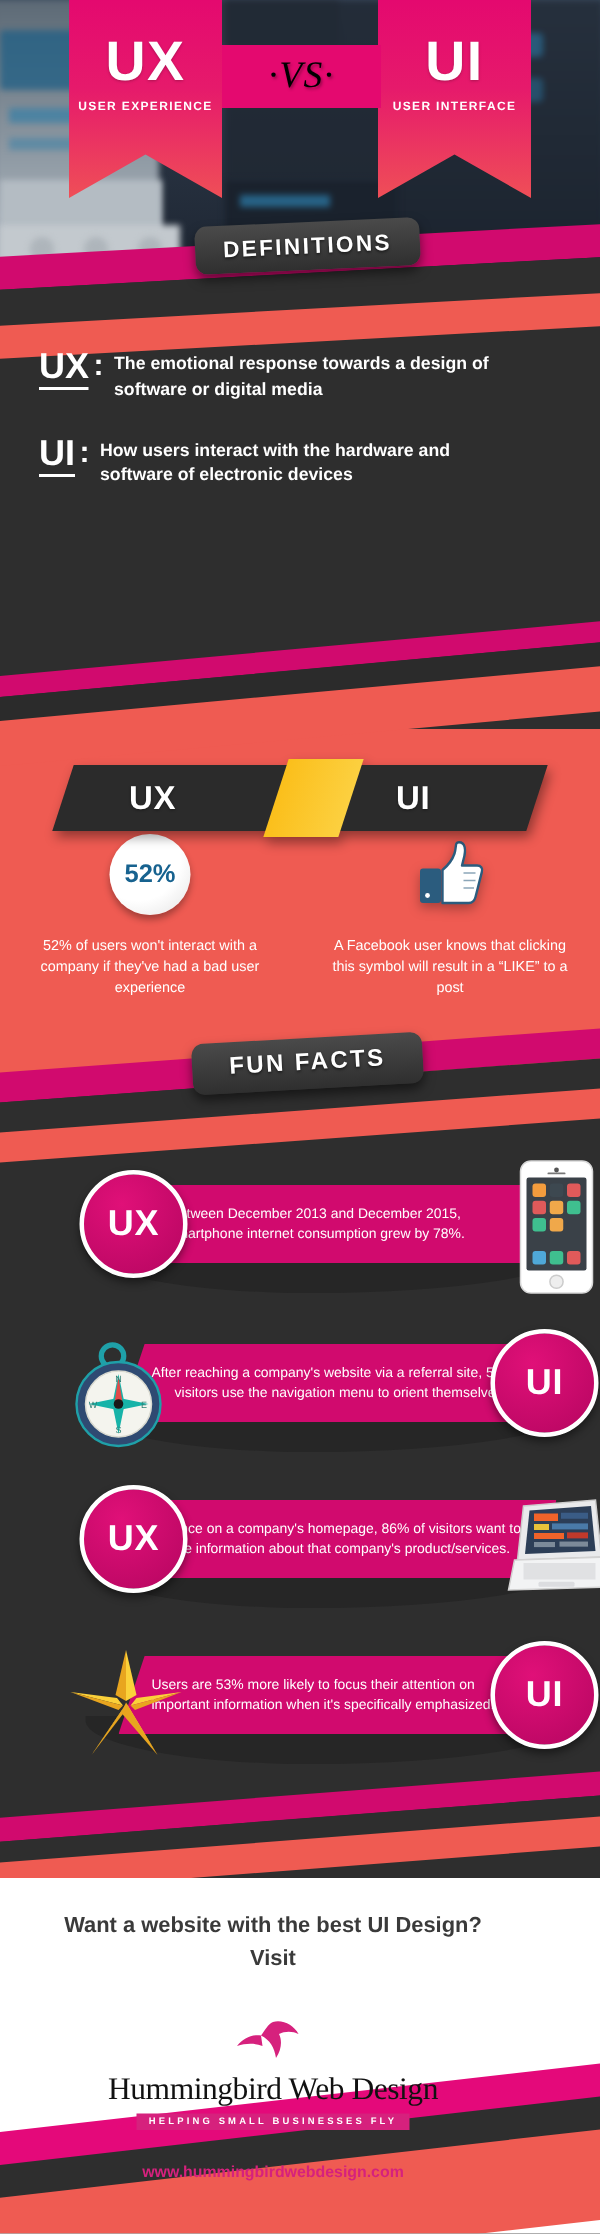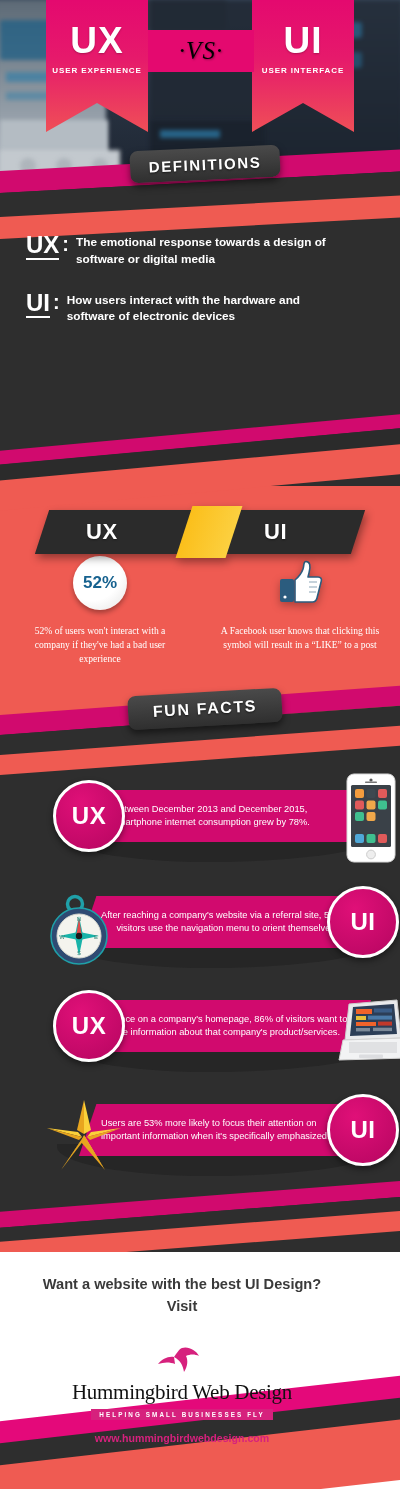--- a/index.html
+++ b/index.html
@@ -161,21 +161,21 @@
   .circle52 {
     width:54px; height:54px; border-radius:50%;
     background:radial-gradient(circle at 35% 30%,#ffffff 55%,#e2e2e2 100%);
     display:flex; align-items:center; justify-content:center;
     box-shadow:0 3px 5px rgba(0,0,0,.32);
   }
   .circle52 span { color:#17628f; font-size:17px; font-weight:bold; }
   .fbthumb { width:54px; height:54px; position:relative; filter:drop-shadow(0 3px 4px rgba(0,0,0,.3)); }
   .stattext {
     color:#fff; font-size:9.6px; line-height:1.45; text-align:center;
-    margin-top:14px; width:168px;font-family:Liberation Serif, serif;
+    margin-top:14px; width:168px;
   }
 
   
   .fact { position:absolute; width:400px; height:100px; z-index:5; }
   #fact-1 { top:776px; }
   #fact-2 { top:882px; }
   #fact-3 { top:986px; }
   #fact-4 { top:1090px; }
 
   .fact-shadow {
@@ -220,21 +220,21 @@
   .logo-wrap { margin-top:26px; display:flex; flex-direction:column; align-items:center; }
   .logo-name {
     font-family:"Liberation Serif", serif; font-size:21px; color:#111;
     letter-spacing:-.3px; margin-top:2px;
   }
   .logo-tag {
     background:#d6217d; color:#fff; font-size:6.3px; letter-spacing:2.1px;
     padding:2px 8px; margin-top:4px; font-weight:bold;
   }
   .site-url {
-    color:#d6217d; font-size:10.6px; font-weight:bold; margin-top:12px;
+    color:#d6217d; font-size:10.6px; font-weight:bold; margin-top:22px;
   }
 </style>
 </head>
 <body>
 
 <div class="page">
 
   <div class="hero">
     <div class="hero-blur hb1"></div>
       <div class="hero-blur hb2"></div>

